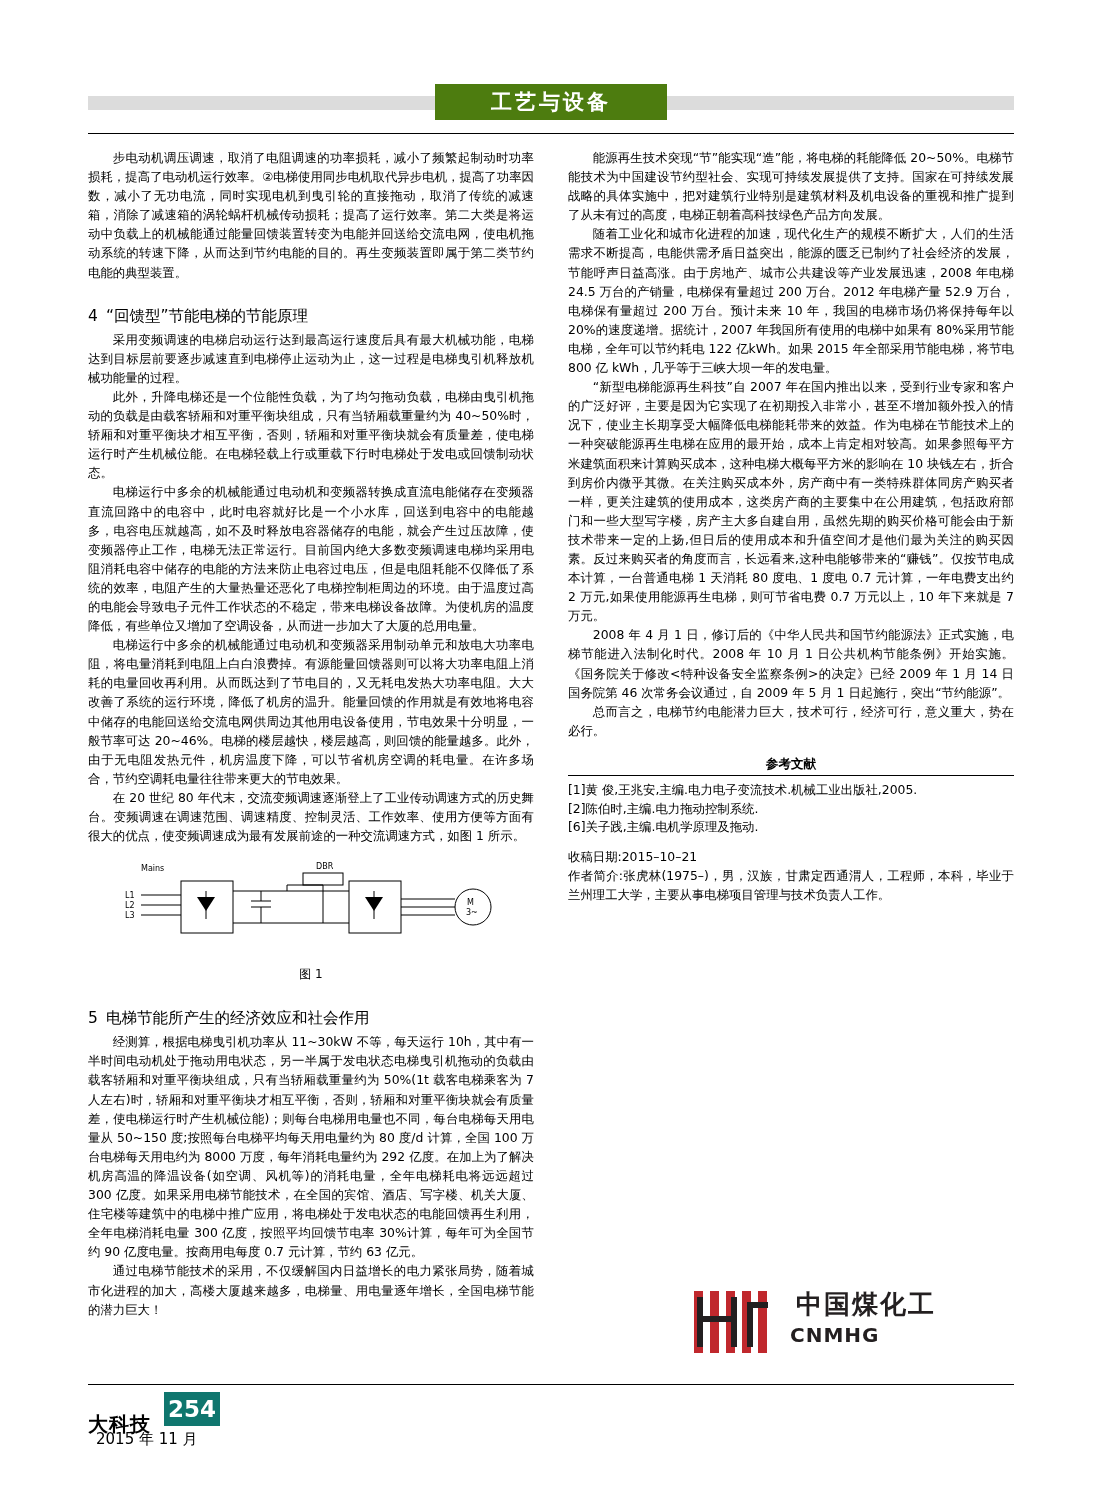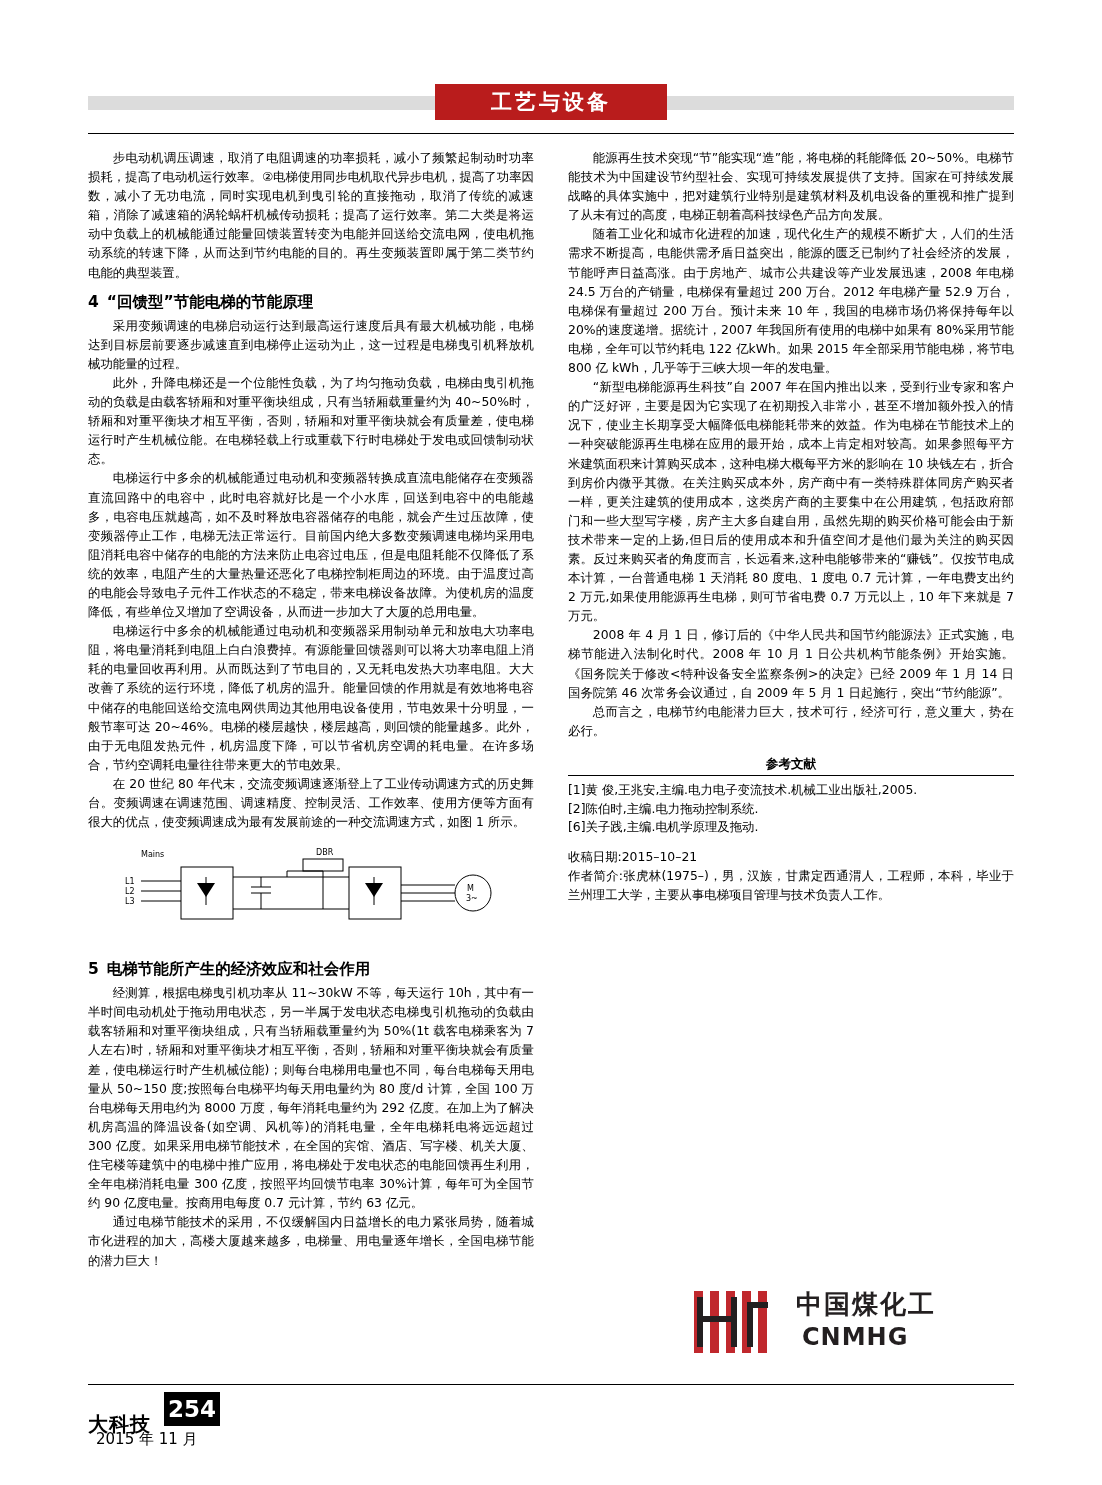--- a/index.html
+++ b/index.html
@@ -34,21 +34,21 @@
     width: 100%;
     height: 14px;
     background: #dcdcdc;
   }
   .header-band .title-box {
     position: absolute;
     left: 347px;
     top: 0;
     width: 232px;
     height: 36px;
-    background: #b91c1c;
+    background: #4d7c0f;
     color: #fff;
     font-size: 21px;
     font-weight: bold;
     letter-spacing: 3px;
     text-align: center;
     line-height: 36px;
   }
   .rule-top {
     position: absolute;
     left: 88px;
@@ -68,23 +68,23 @@
     color: #000;
   }
   .col-left { left: 88px; }
   .col-right { left: 568px; }
 
   p.body {
     margin: 0;
     text-indent: 2em;
   }
   h2.sec {
-    margin: 9px 0 3px 0;
+    margin: 23px 0 3px 0;
     font-size: 15.5px;
-    font-weight: bold;
+    font-weight: normal;
     line-height: 22px;
     text-indent: 0;
   }
   h2.sec .num {
     margin-right: 8px;
   }
   
   .figure {
     margin: 10px 0 2px 0;
     text-align: center;
@@ -134,23 +134,23 @@
     position: absolute;
     left: 106px;
     top: 2px;
     font-size: 26px;
     font-weight: bold;
     letter-spacing: 2px;
     color: #231f20;
   }
   .logo-en {
     position: absolute;
-    left: 112px;
+    left: 100px;
     top: 38px;
-    font-size: 24px;
+    font-size: 20px;
     font-weight: bold;
     letter-spacing: 1px;
     color: #231f20;
   }
   
   .footer {
     position: absolute;
     left: 88px;
     top: 1392px;
     width: 300px;
@@ -171,21 +171,21 @@
     font-size: 20px;
     font-weight: bold;
     letter-spacing: 1px;
   }
   .footer .pagenum {
     position: absolute;
     left: 76px;
     top: 0;
     width: 56px;
     height: 34px;
-    background: #000000;
+    background: #0f766e;
     color: #fff;
     font-size: 23px;
     font-weight: bold;
     text-align: center;
     line-height: 34px;
   }
   .footer .date {
     position: absolute;
     left: 8px;
     top: 38px;
@@ -257,20 +257,21 @@
 
           <line x1="290" y1="44" x2="344" y2="44"></line>
           <line x1="290" y1="52" x2="344" y2="52"></line>
           <line x1="290" y1="60" x2="344" y2="60"></line>
 
           <circle cx="362" cy="52" r="18"></circle>
           <text x="356" y="50" font-size="8" fill="#000" stroke="none" font-family="DejaVu Sans, sans-serif">M</text>
           <text x="355" y="60" font-size="8" fill="#000" stroke="none" font-family="DejaVu Sans, sans-serif">3~</text>
         </g>
       </svg>
+      <div class="figcap">图 1</div>
     </div>
 
     <h2 class="sec">
       <span class="num">5</span><span>电梯节能所产生的经济效应和社会作用</span>
     </h2>
 
     <p class="body">经测算，根据电梯曳引机功率从 11~30kW 不等，每天运行 10h，其中有一半时间电动机处于拖动用电状态，另一半属于发电状态电梯曳引机拖动的负载由载客轿厢和对重平衡块组成，只有当轿厢载重量约为 50%(1t 载客电梯乘客为 7 人左右)时，轿厢和对重平衡块才相互平衡，否则，轿厢和对重平衡块就会有质量差，使电梯运行时产生机械位能)；则每台电梯用电量也不同，每台电梯每天用电量从 50~150 度;按照每台电梯平均每天用电量约为 80 度/d 计算，全国 100 万台电梯每天用电约为 8000 万度，每年消耗电量约为 292 亿度。在加上为了解决机房高温的降温设备(如空调、风机等)的消耗电量，全年电梯耗电将远远超过 300 亿度。如果采用电梯节能技术，在全国的宾馆、酒店、写字楼、机关大厦、住宅楼等建筑中的电梯中推广应用，将电梯处于发电状态的电能回馈再生利用，全年电梯消耗电量 300 亿度，按照平均回馈节电率 30%计算，每年可为全国节约 90 亿度电量。按商用电每度 0.7 元计算，节约 63 亿元。</p>
     <p class="body">通过电梯节能技术的采用，不仅缓解国内日益增长的电力紧张局势，随着城市化进程的加大，高楼大厦越来越多，电梯量、用电量逐年增长，全国电梯节能的潜力巨大！</p>
   </div>
 

